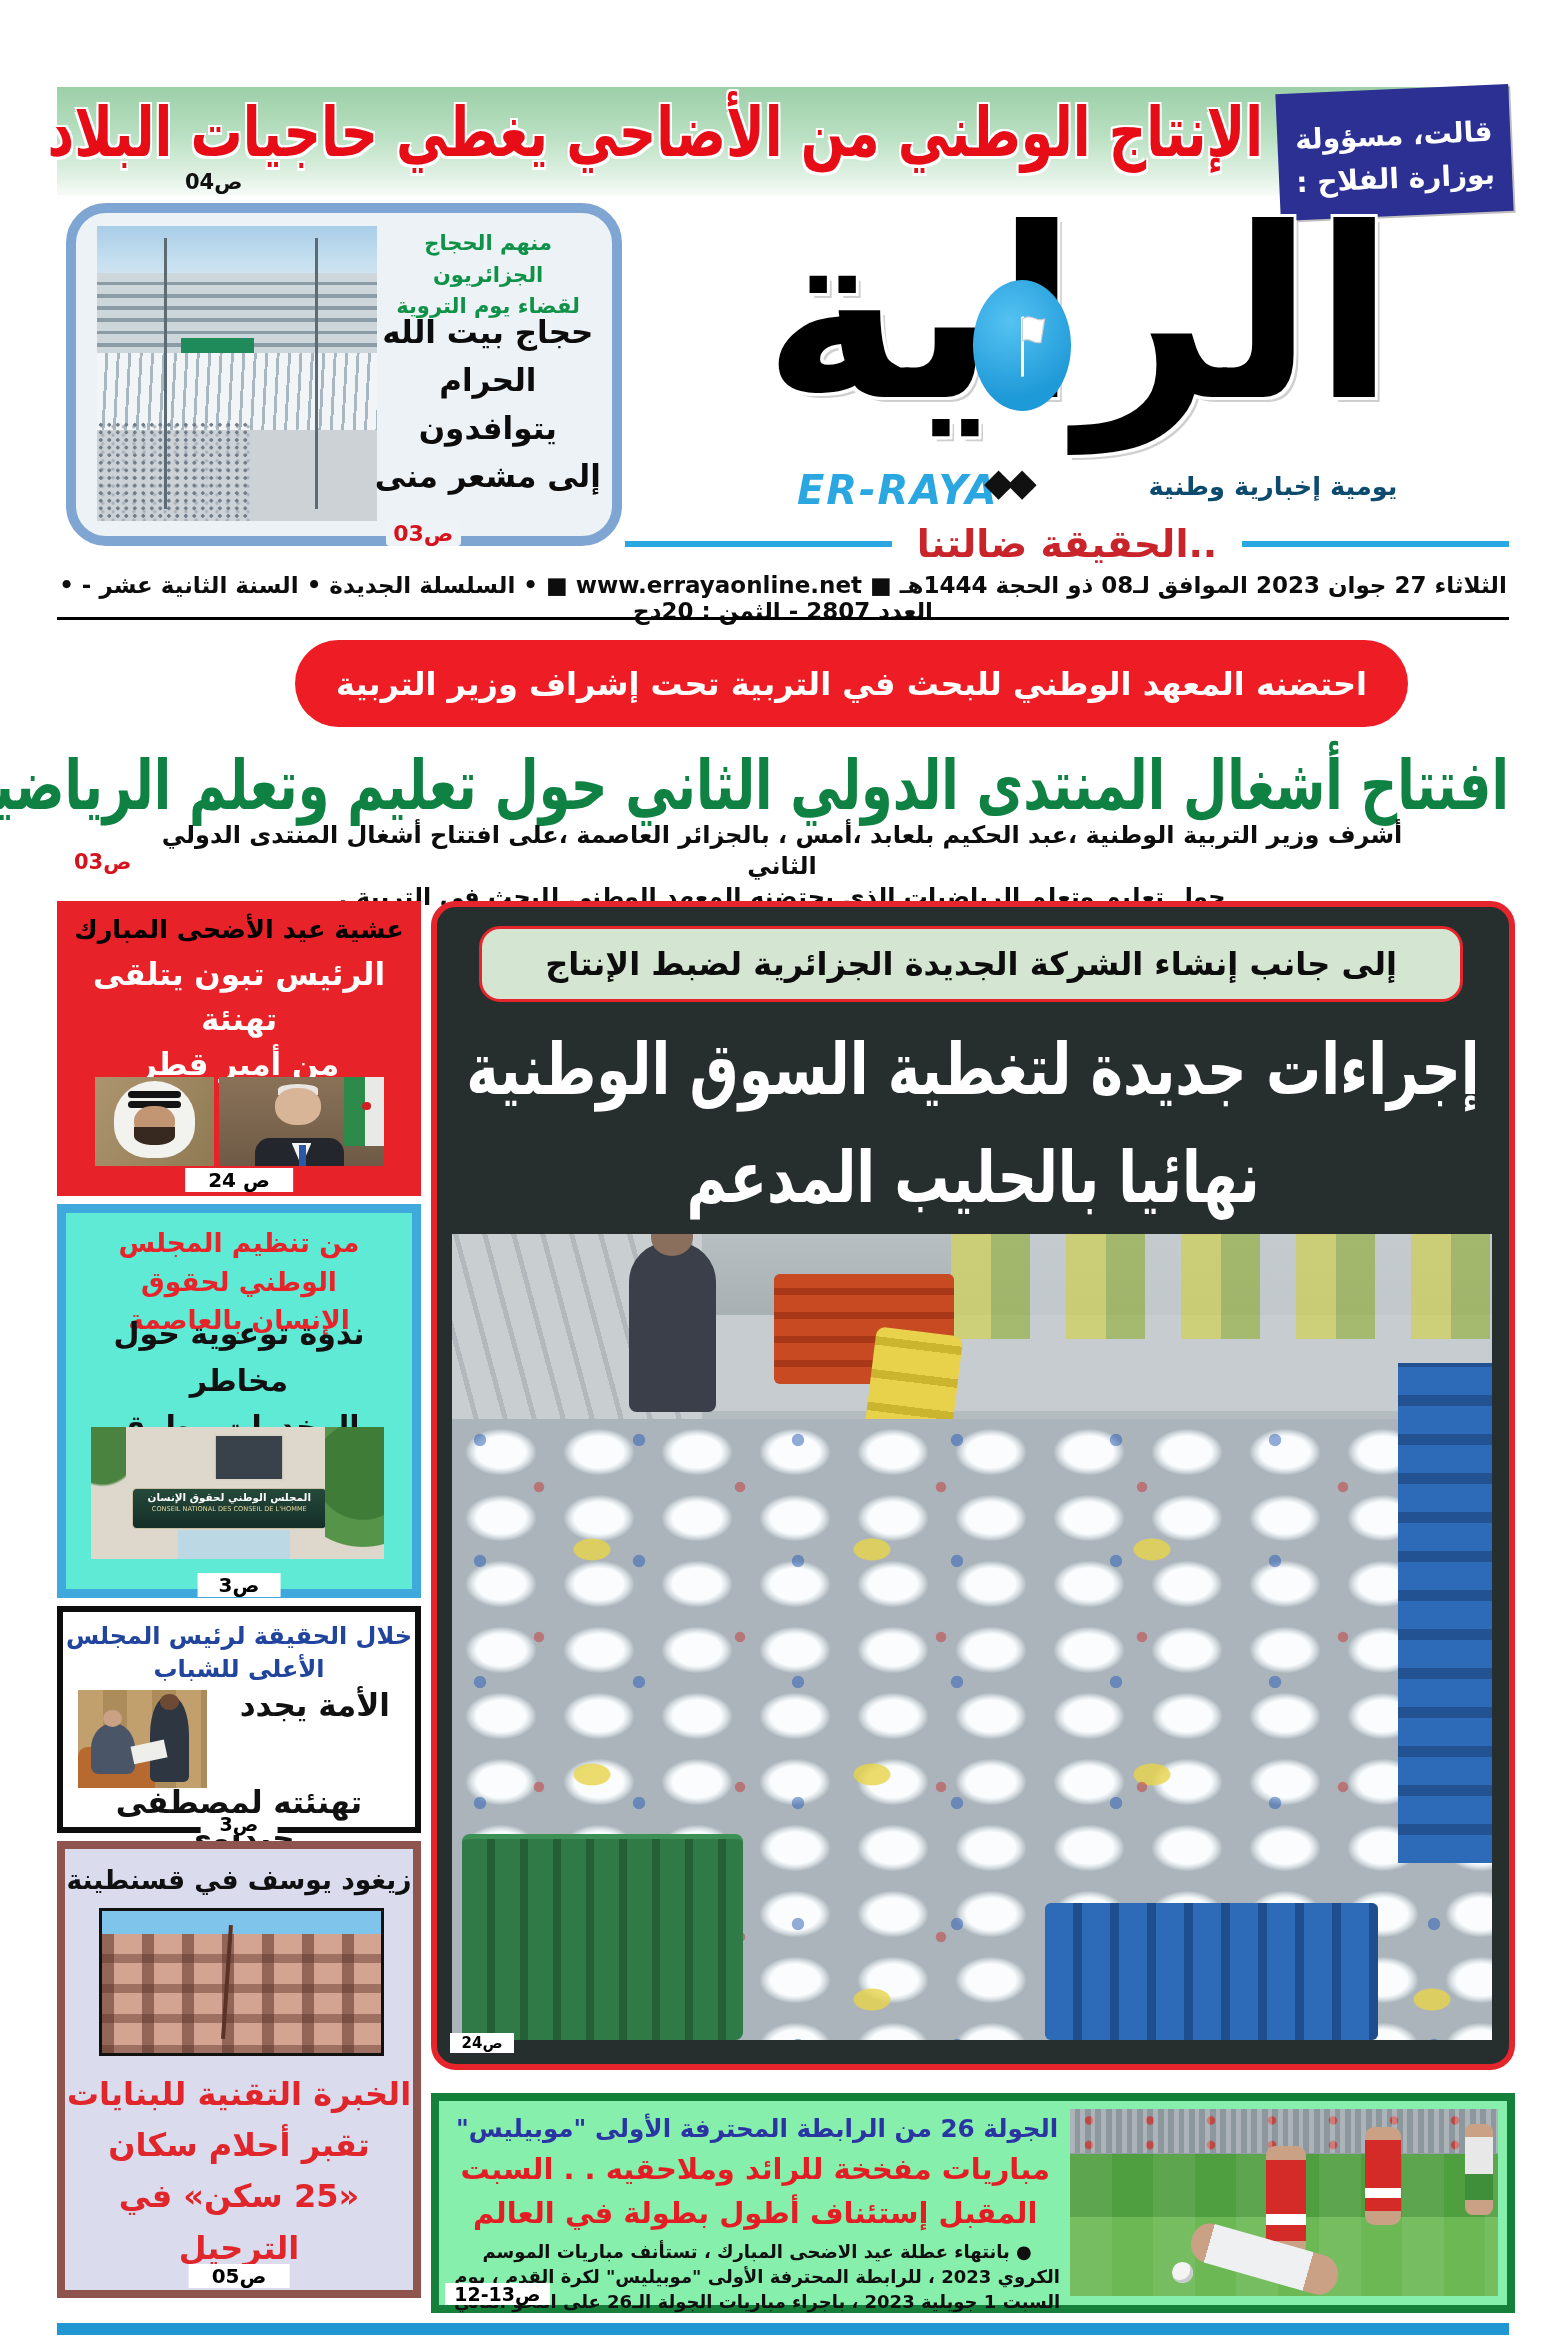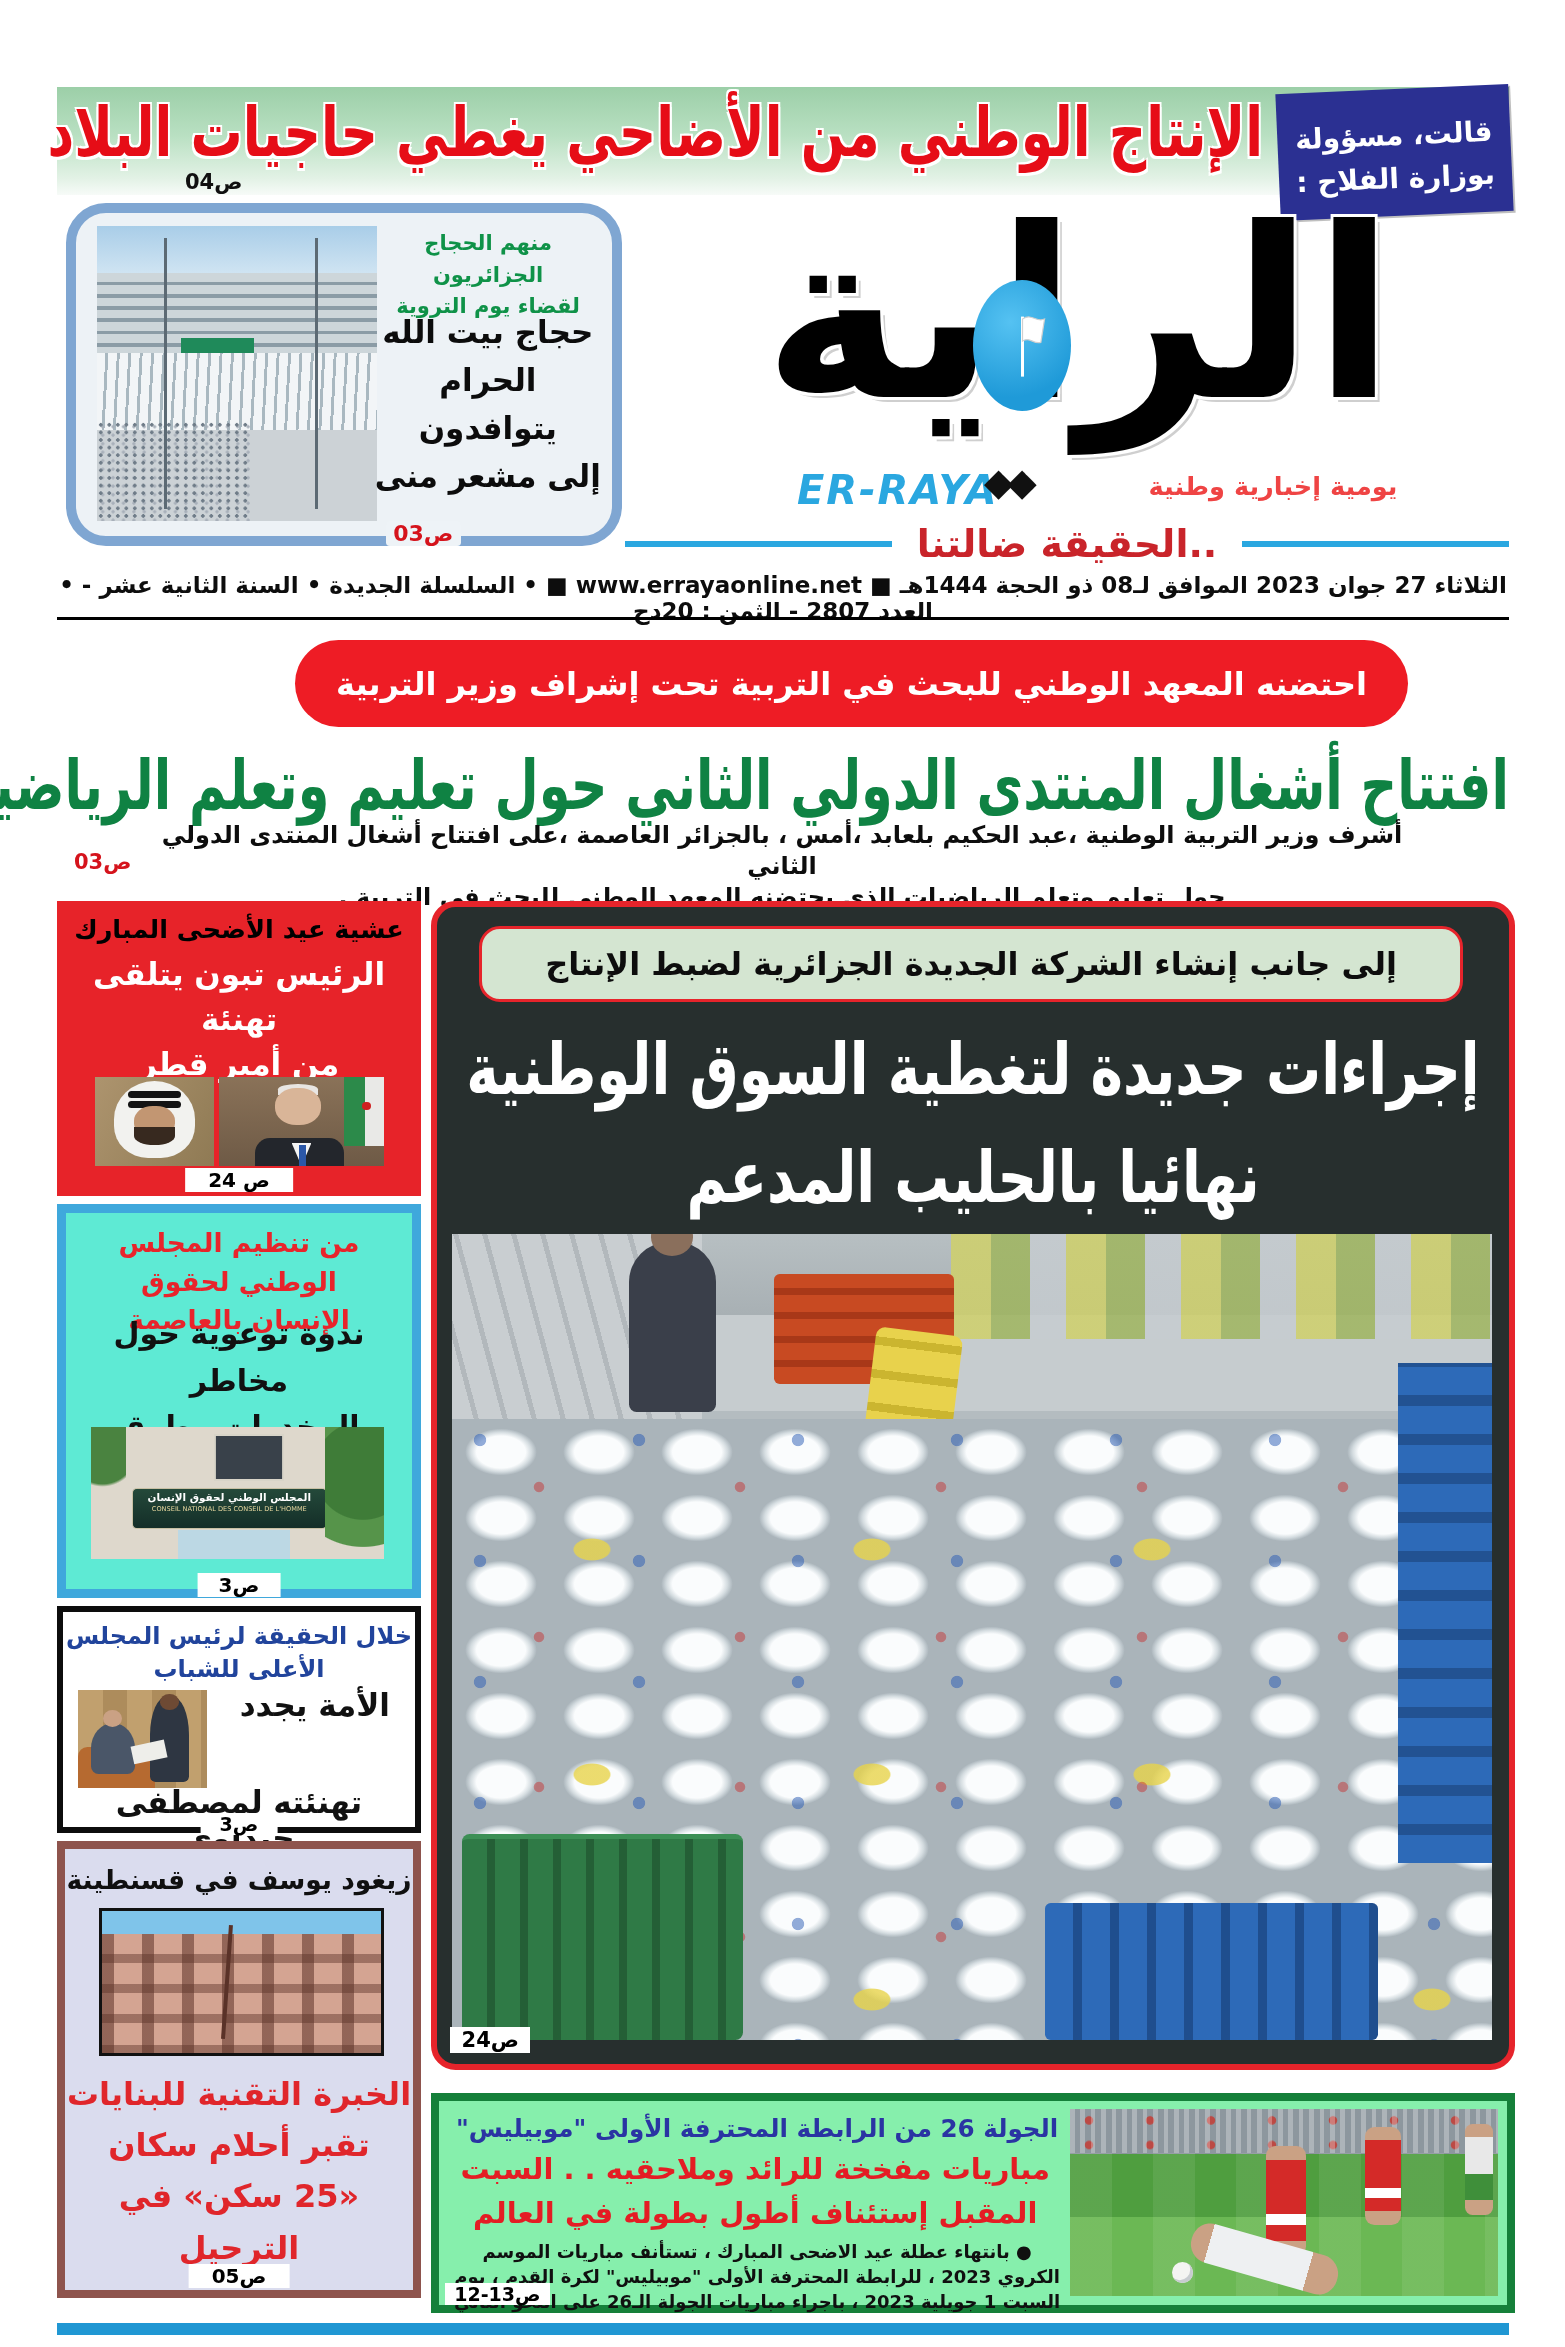--- a/index.html
+++ b/index.html
@@ -43,21 +43,21 @@
   .mina-sign{left:30%;top:38%;width:26%;height:5%;background:#1f8a5a;}
 
   
   .logo-ar{left:653px;top:178px;width:852px;height:284px;font-size:237px;line-height:274px;
     font-weight:bold;color:#000;text-align:center;direction:rtl;
     text-shadow:2.8px 2.8px 0 #fff,-2.8px -2.8px 0 #fff,2.8px -2.8px 0 #fff,-2.8px 2.8px 0 #fff,4.7px 4.7px 0 #cfcfcf;}
   .logo-oval{left:973px;top:280px;width:98px;height:131px;border-radius:50%;
     background:radial-gradient(circle at 38% 32%,#55c2f2,#1f9ad8 70%);display:flex;align-items:center;justify-content:center;}
   .logo-latin{left:797px;top:467px;font-size:40px;font-weight:bold;font-style:italic;color:#2aa7e0;letter-spacing:1.9px;}
   .logo-diamonds{left:984px;top:460px;font-size:38px;color:#111;letter-spacing:-5.7px;}
-  .logo-sub{left:1136px;top:471px;width:274px;font-size:25.6px;font-weight:bold;color:#ef4444;text-align:center;}
+  .logo-sub{left:1136px;top:471px;width:274px;font-size:25.6px;font-weight:bold;color:#0c4a6e;text-align:center;}
   .tagline-row{left:625px;top:522px;width:884px;display:flex;align-items:center;gap:25px;}
   .tagline-row .tl-line{flex:1;height:6.6px;background:#2aa7e0;}
   .tagline-text{font-size:38px;font-weight:bold;color:#c9242a;direction:rtl;white-space:nowrap;}
 
   
   .dateline{left:59px;top:572px;width:1448px;text-align:center;font-size:23px;font-weight:bold;color:#0d0d0d;}
   .rule{left:57px;top:617px;width:1452px;height:2.8px;background:#000;}
 
   
   .lead-kicker{left:295px;top:640px;width:1113px;height:87px;background:#ee1c25;border-radius:44px;
@@ -164,21 +164,21 @@
       radial-gradient(ellipse 32px 19px at 50% 58%,rgba(232,212,74,.8) 0 55%,transparent 60%) 0 0/280px 225px,
       radial-gradient(ellipse 49px 32px at 50% 50%,#fafcfd 0 50%,#d4dce0 62%,#b2bcc2 71%,transparent 73%) 0 0/98px 66px,
       radial-gradient(ellipse 49px 32px at 0% 100%,#f2f6f8 0 50%,#cdd6da 63%,transparent 72%) 49px 33px/98px 66px,
       #aab4ba;}
   .mp-crate-green{position:absolute;left:1%;bottom:0;width:27%;height:25%;border-radius:7.6px;border-top:5.7px solid #3c8f55;
     background:repeating-linear-gradient(90deg,#2f7a46 0 24.6px,#245f36 24.6px 33px);}
   .mp-crate-blue-r{position:absolute;right:0;top:16%;width:9%;height:62%;
     background:repeating-linear-gradient(0deg,#2d6ab8 0 28px,#225292 28px 39px);}
   .mp-crate-blue-b{position:absolute;right:11%;bottom:0;width:32%;height:17%;border-radius:5.7px;
     background:repeating-linear-gradient(90deg,#2d6ab8 0 28px,#1f4e8e 28px 37px);}
-  .mk-badge{left:13.2px;bottom:11.4px;background:#fff;color:#000;font-size:21px;font-weight:bold;padding:0.9px 11.4px;}
+  .mk-badge{left:13.2px;bottom:11.4px;background:#fff;color:#000;font-size:15px;font-weight:bold;padding:0.9px 11.4px;}
 
   
   .box-sports{left:431px;top:2093px;width:1084px;height:220px;border:8.5px solid #15803a;background:#86efac;box-sizing:border-box;}
   .sp-kicker{right:445px;top:13.2px;left:13.2px;text-align:center;font-size:24.6px;font-weight:bold;color:#2a34a3;}
   .sp-h1{right:445px;top:51px;left:9.5px;text-align:center;font-size:29px;font-weight:bold;color:#e41d24;}
   .sp-h2{right:445px;top:95px;left:9.5px;text-align:center;font-size:29px;font-weight:bold;color:#e41d24;}
   .sp-body{right:445px;top:138px;left:13.2px;font-size:18px;font-weight:bold;color:#101010;line-height:1.4;text-align:center;}
   .foot-photo{right:9.5px;top:7.6px;width:428px;height:187px;overflow:hidden;
     background:linear-gradient(180deg,#8d979e 0 24%,#4f9e3f 24% 58%,#6bb854 58%);}
   .fp-fence{position:absolute;left:0;top:0;width:100%;height:24%;

